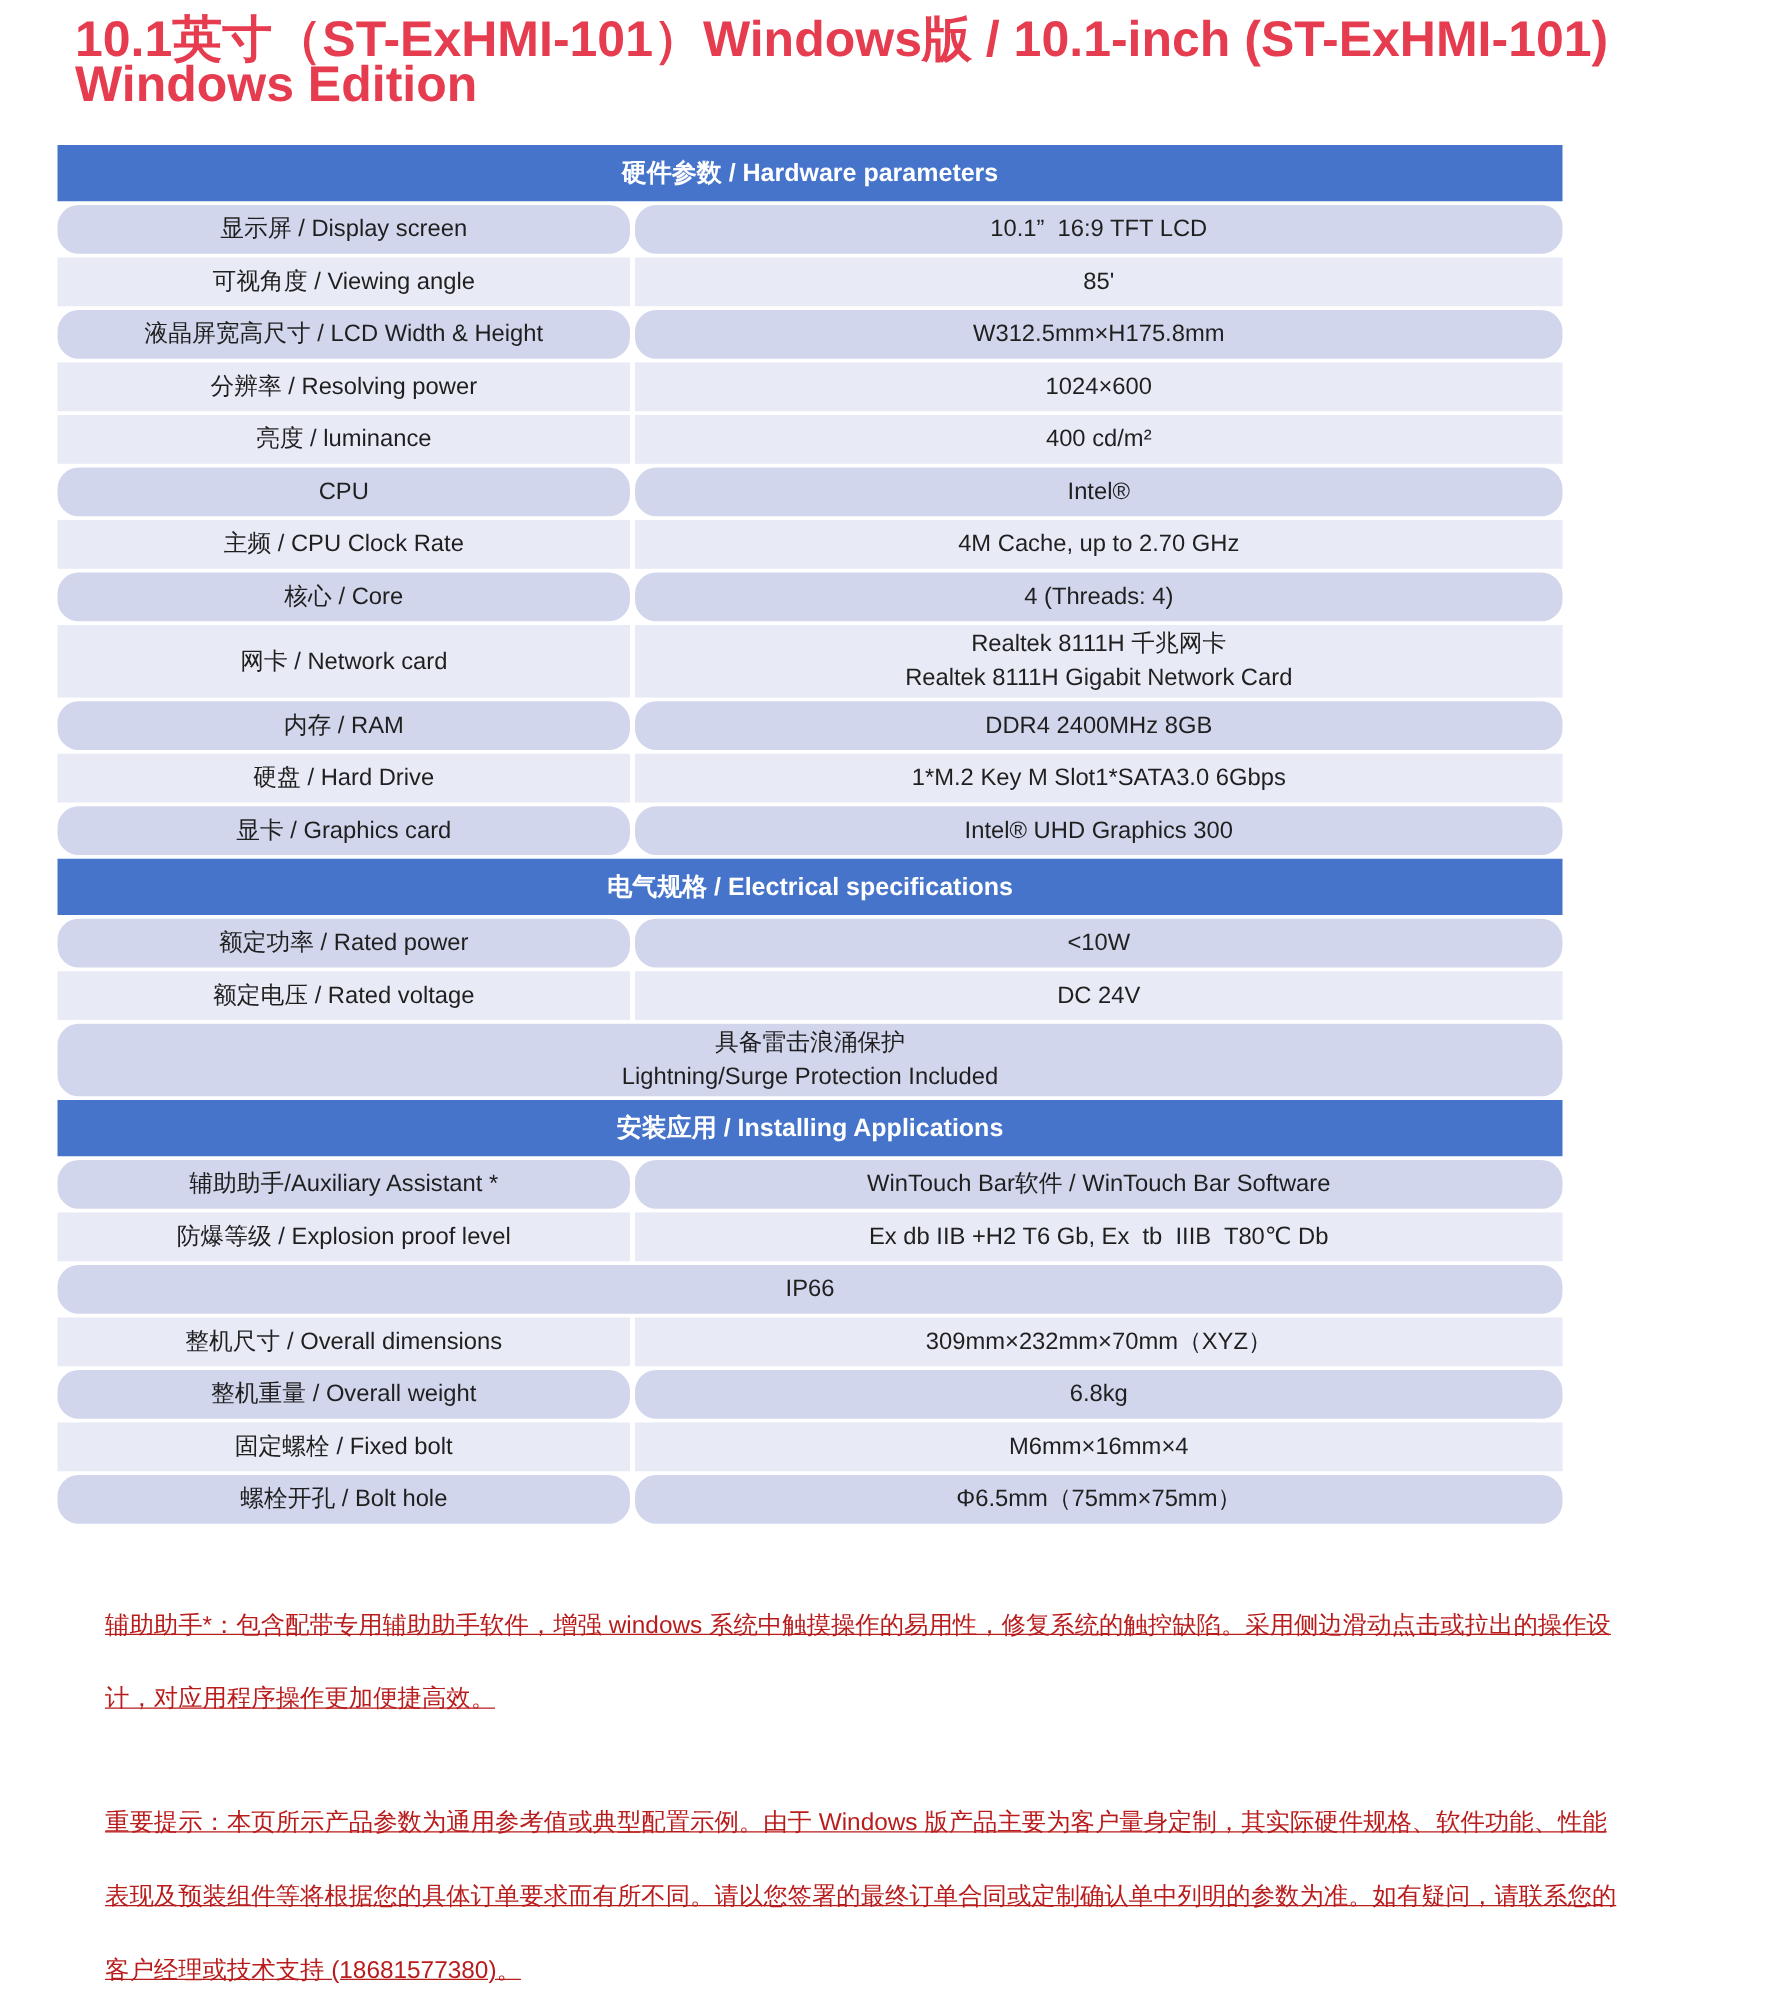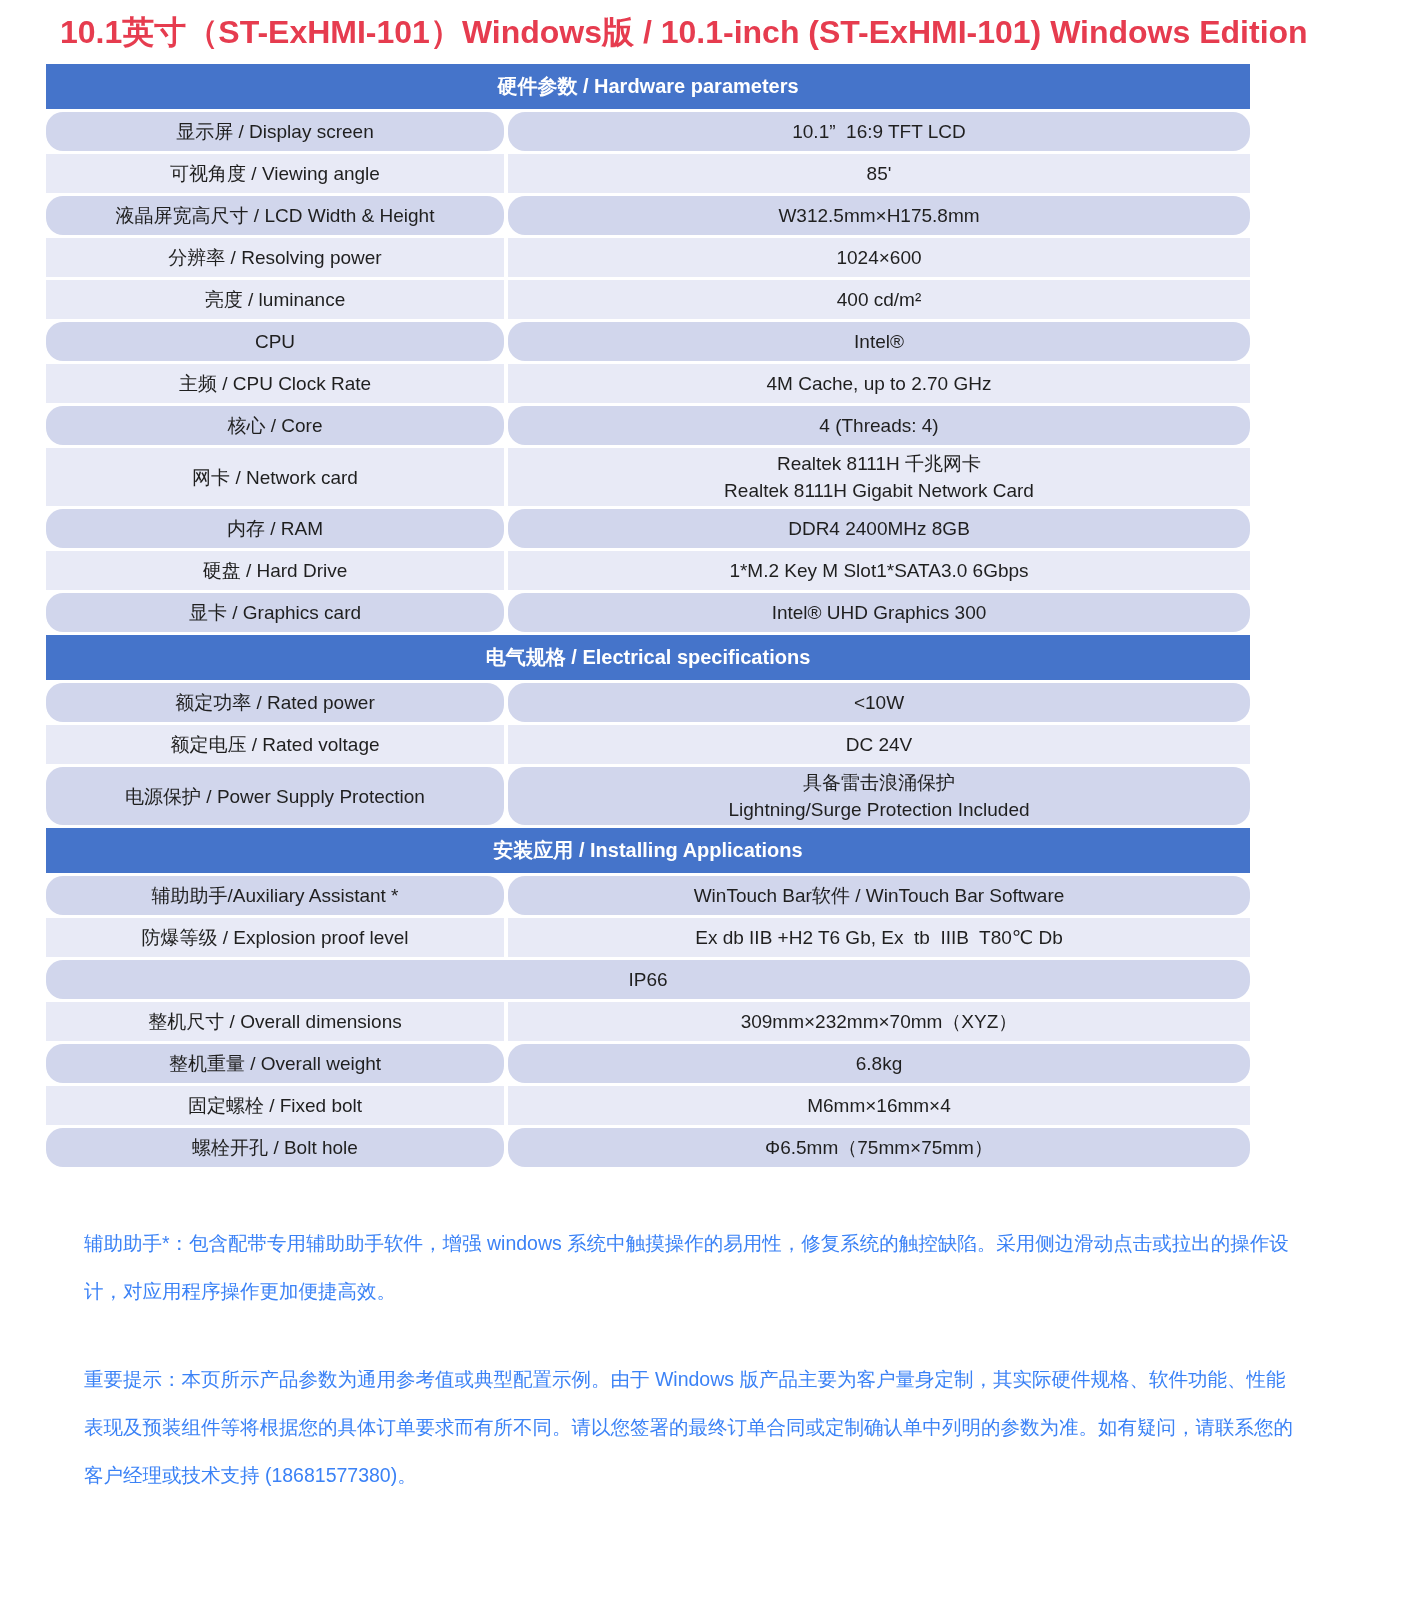--- a/index.html
+++ b/index.html
@@ -9,22 +9,22 @@
     --title-red:#e63c4f;
     --text:#1f1f1f;
   }
   html,body{margin:0;padding:0;background:#ffffff;}
   body{
     width:1415px;min-height:1612px;
     font-family:"Liberation Sans","DejaVu Sans",sans-serif;
     color:var(--text);
   }
   .title{
-    margin:14px 40px 14px 60px;
-    font-size:32px;line-height:36px;font-weight:bold;
+    margin:14px 40px 30px 60px;
+    font-size:40px;line-height:36px;font-weight:bold;
     color:var(--title-red);
   }
   .spec-table{
     margin-left:46px;width:1204px;
     display:flex;flex-direction:column;gap:3px;
   }
   .section-header{
     background:var(--accent);color:#ffffff;
     text-align:center;font-weight:bold;font-size:20px;
     padding:9px 0;
@@ -39,22 +39,23 @@
   }
   .cell.label{width:458px;flex:none;}
   .cell.value{flex:1;}
   .row.dark .cell{background:var(--row-dark);border-radius:17px;}
   .row.light .cell{background:var(--row-light);}
   .footnotes{
     margin:52px 35px 40px 84px;
     width:1212px;
   }
   .footnote{
-    font-size:19.5px;line-height:48px;color:#3b82f6;
+    font-size:19.5px;line-height:59px;color:#b91c1c;
     margin:0 0 40px 0;
+    text-decoration:underline;
   }
 </style>
 </head>
 <body>
 
 <div class="page">
   <h1 class="title">10.1英寸（ST-ExHMI-101）Windows版 / 10.1-inch (ST-ExHMI-101) Windows Edition</h1>
   <div class="spec-table" id="spec-table">
       <div class="section-header">硬件参数 / Hardware parameters</div>
       <div class="row dark">
@@ -109,21 +110,20 @@
       <div class="section-header">电气规格 / Electrical specifications</div>
       <div class="row dark">
         <div class="cell label">额定功率 / Rated power</div>
         <div class="cell value">&lt;10W</div>
       </div>
       <div class="row light">
         <div class="cell label">额定电压 / Rated voltage</div>
         <div class="cell value">DC 24V</div>
       </div>
       <div class="row dark">
-        <div class="cell label">电源保护 / Power Supply Protection</div>
         <div class="cell value">具备雷击浪涌保护
 Lightning/Surge Protection Included</div>
       </div>
       <div class="section-header">安装应用 / Installing Applications</div>
       <div class="row dark">
         <div class="cell label">辅助助手/Auxiliary Assistant *</div>
         <div class="cell value">WinTouch Bar软件 / WinTouch Bar Software</div>
       </div>
       <div class="row light">
         <div class="cell label">防爆等级 / Explosion proof level</div>

